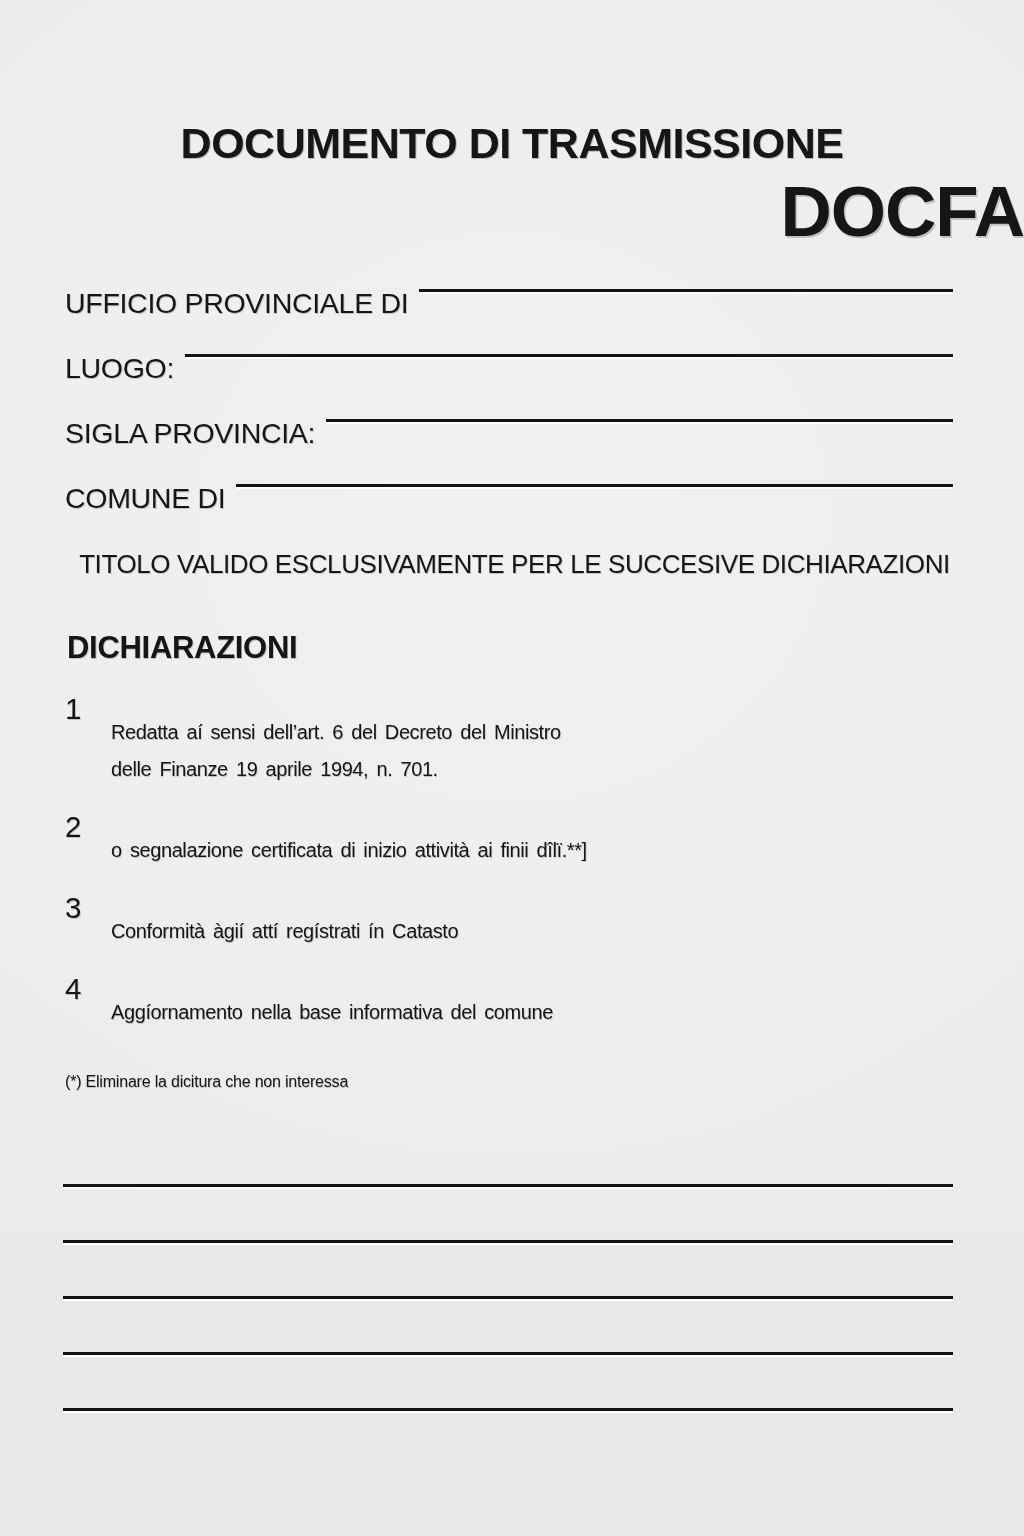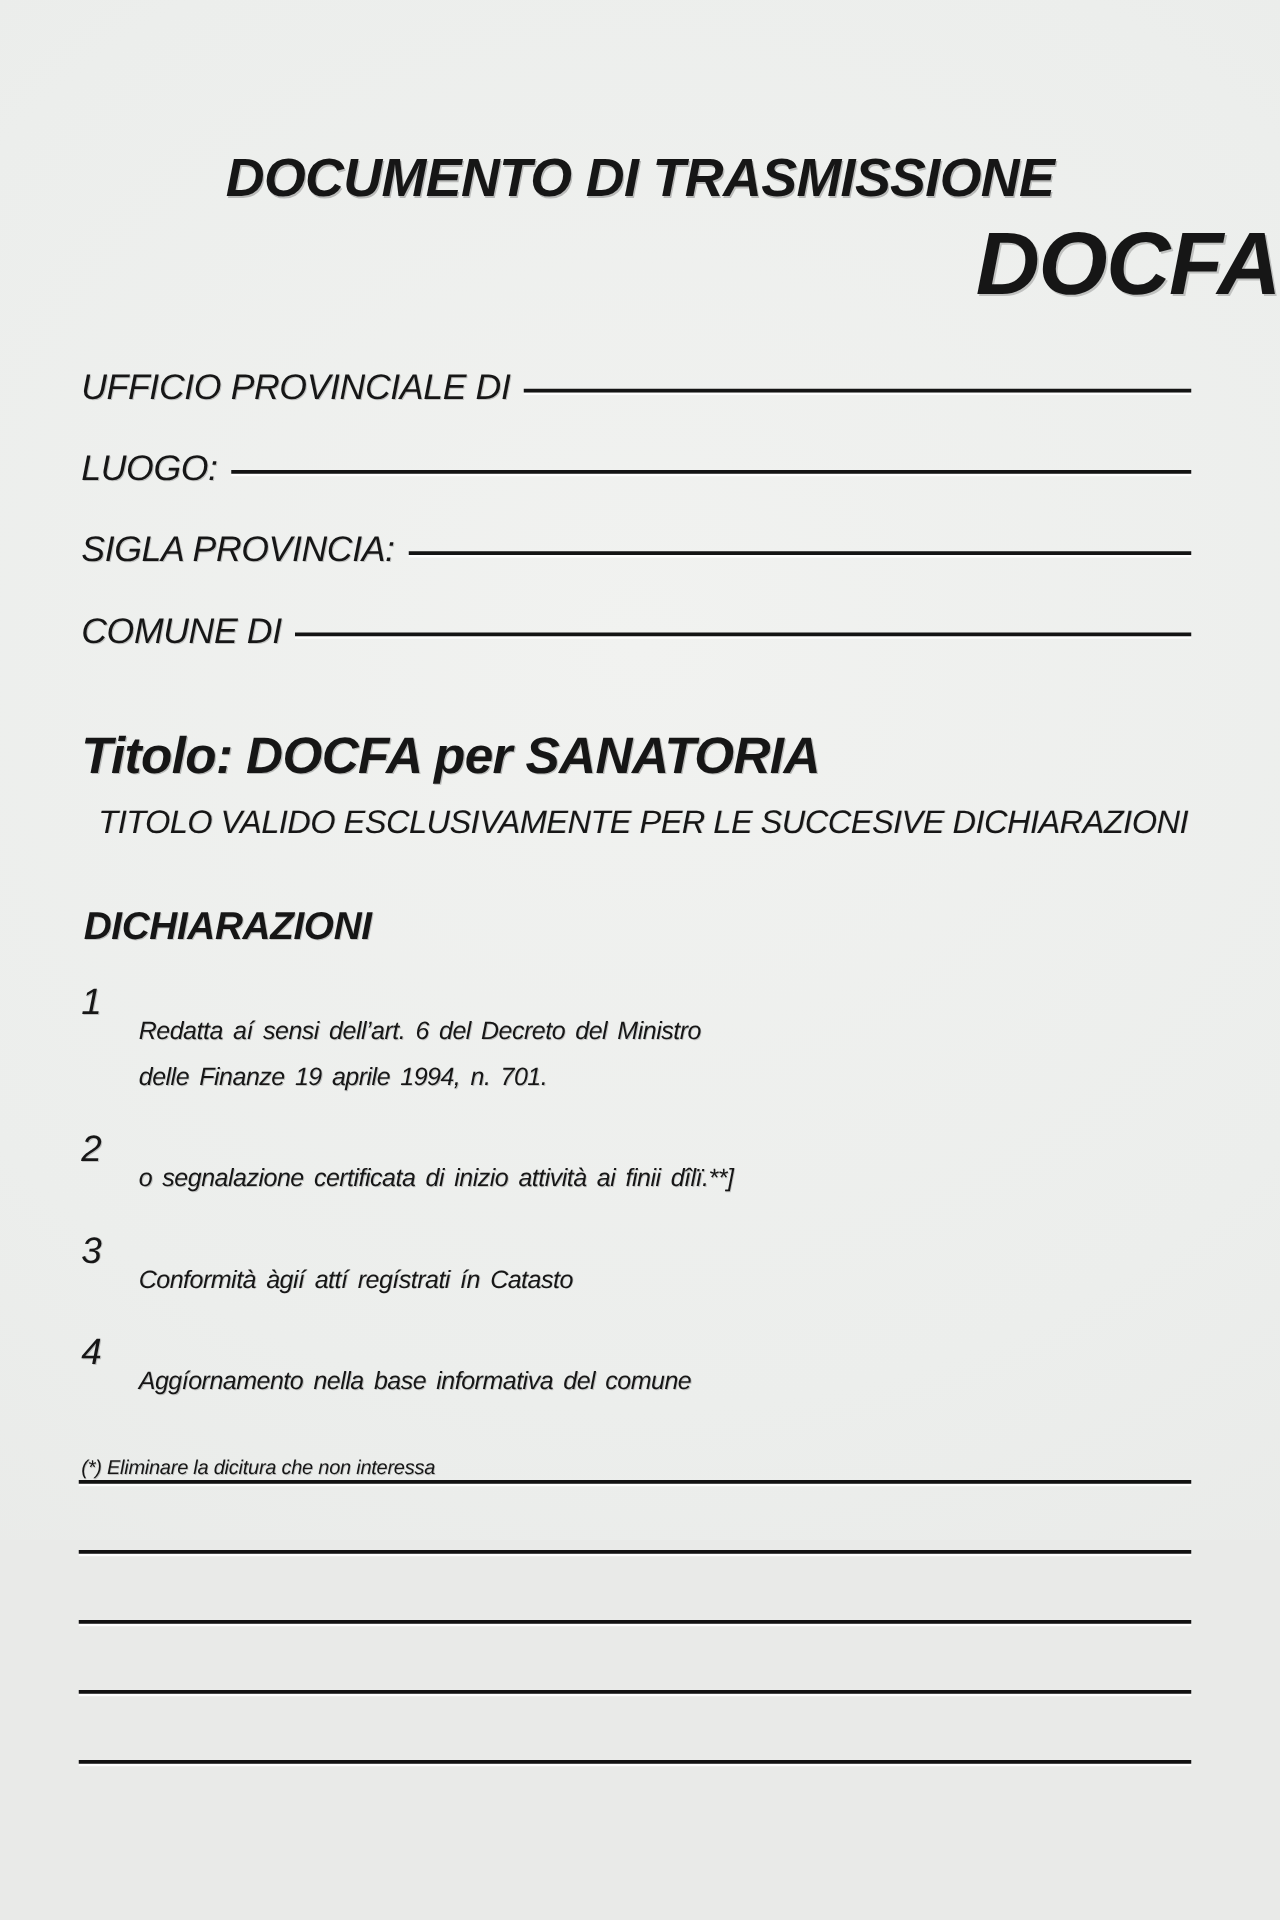--- a/index.html
+++ b/index.html
@@ -9,21 +9,20 @@
     background: #e9eae8;
     overflow: hidden;
   }
   .page {
     position: relative;
     width: 1024px;
     height: 1232px;
     background:
       radial-gradient(ellipse 120% 90% at 50% 42%, #f1f2f0 0%, #eceeec 55%, #e7e8e6 100%);
     color: #161616;
-    font-style: italic;
   }
 
   
   .doc-title {
     padding-top: 120px;
     text-align: center;
     font-size: 43px;
     font-weight: bold;
     letter-spacing: -0.5px;
     line-height: 1.08;
@@ -38,21 +37,21 @@
     margin-top: 10px;
     text-shadow: 1.5px 1.5px 0 rgba(90,90,90,0.3);
   }
 
   
   .fields {
     margin: 42px 71px 0 65px;
   }
   .field-row {
     display: flex;
-    align-items: center;
+    align-items: flex-start;
     height: 41px;
     margin-bottom: 24px;
   }
   .field-label {
     font-size: 28.5px;
     letter-spacing: -0.3px;
     line-height: 1;
     white-space: nowrap;
     text-shadow: 0.8px 0.8px 0 rgba(90,90,90,0.3);
   }
@@ -156,21 +155,20 @@
     <div class="field-row">
       <span class="field-label">SIGLA PROVINCIA:</span>
       <span class="field-line"></span>
     </div>
     <div class="field-row">
       <span class="field-label">COMUNE DI</span>
       <span class="field-line"></span>
     </div>
   </div>
 
-  <div class="titolo-heading">Titolo: DOCFA per SANATORIA</div>
   <div class="titolo-note">TITOLO VALIDO ESCLUSIVAMENTE PER LE SUCCESIVE DICHIARAZIONI</div>
 
   <div class="dich-heading">DICHIARAZIONI</div>
 
   <div class="dich-list">
 
     <div class="dich-item">
       <div class="dich-num">1</div>
       <div class="dich-text">
         <div>Redatta aí sensi dell’art. 6 del Decreto del Ministro</div>

